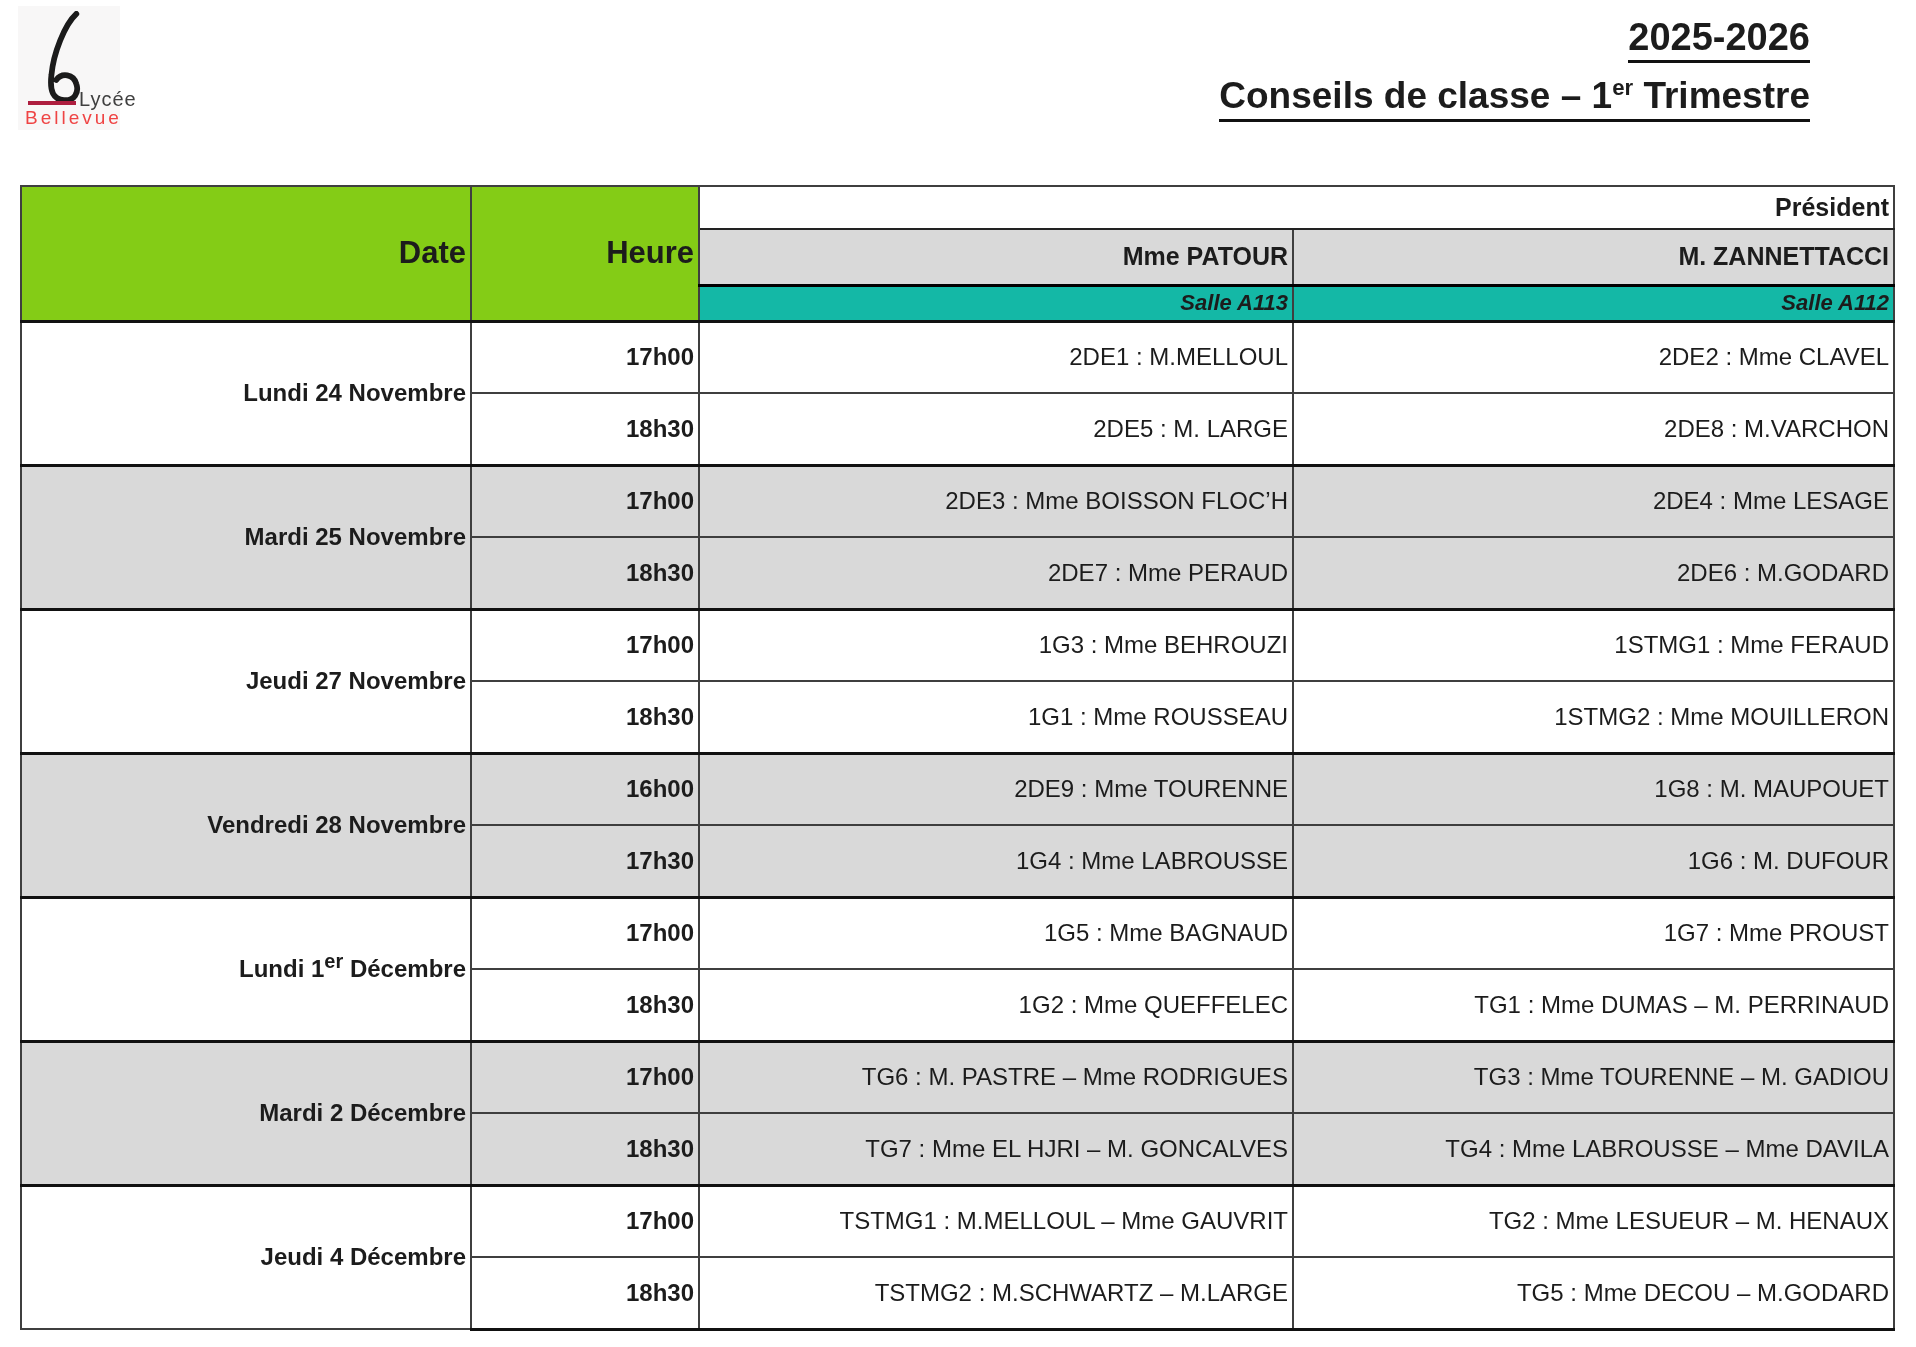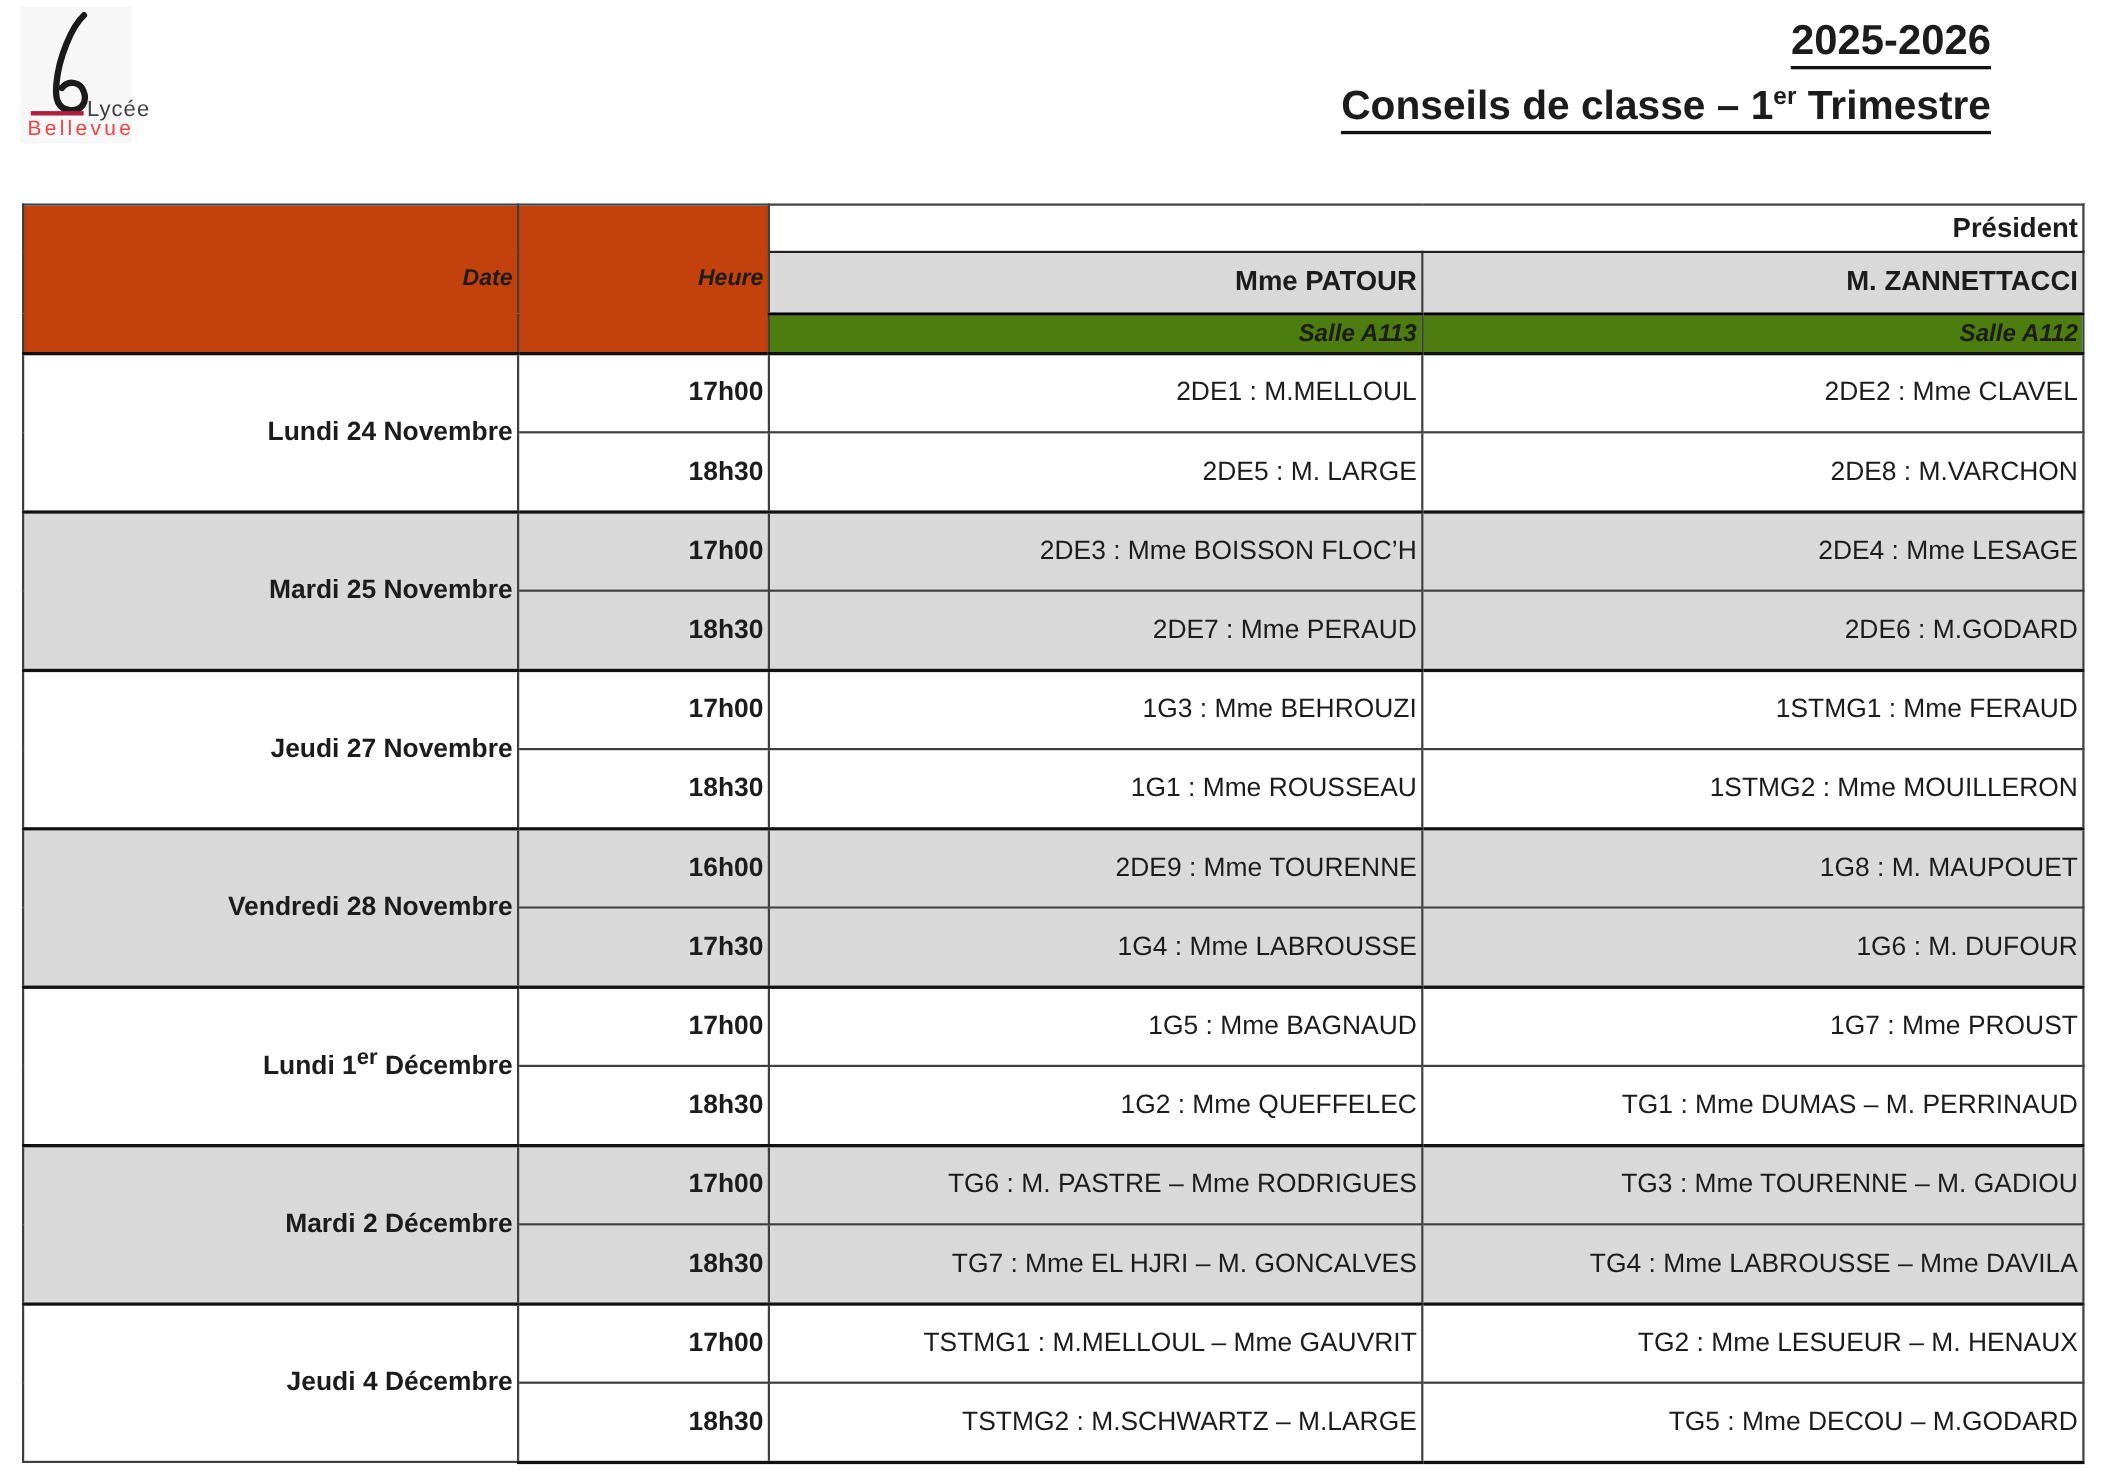--- a/index.html
+++ b/index.html
@@ -22,24 +22,24 @@
   #titleblock sup{font-size:0.6em;}
 
   
   table{position:absolute;left:20px;top:185px;width:1873px;border-collapse:collapse;table-layout:fixed;}
   td{border:2px solid #3f3f3f;text-align:right;vertical-align:middle;padding:0 4px;
      font-size:24px;overflow:hidden;}
   table{border:2px solid #1b1b1b;}
 
   .hr1{height:43px;} .hr2{height:56px;} .hr3{height:36px;} .br{height:72px;}
 
-  .hdr-gray{background:#c2410c;font-weight:bold;font-size:21px;font-style:italic;}
+  .hdr-gray{background:#84cc16;font-weight:bold;font-size:31px;}
   .president{background:#ffffff;font-weight:bold;font-size:25px;border-bottom:2px solid #222;}
   .pres-name{background:#d9d9d9;font-weight:bold;font-size:25px;border-bottom:3px solid #000;}
-  .salle{background:#4d7c0f;font-weight:bold;font-style:italic;font-size:22px;border-bottom:3px solid #111;}
+  .salle{background:#14b8a6;font-weight:bold;font-style:italic;font-size:22px;border-bottom:3px solid #111;}
 
   .date-cell{font-weight:bold;font-size:24px;}
   .time-cell{font-weight:bold;font-size:24px;}
   .sess{font-weight:normal;font-size:24px;}
 
   tr.group-start td{border-top:3px solid #111;}
   tr.inner td{border-top:2px solid #555;}
   tr.shade td{background:#d9d9d9;}
   tr.last td{border-bottom:3px solid #111;}
   sup{line-height:0;}

